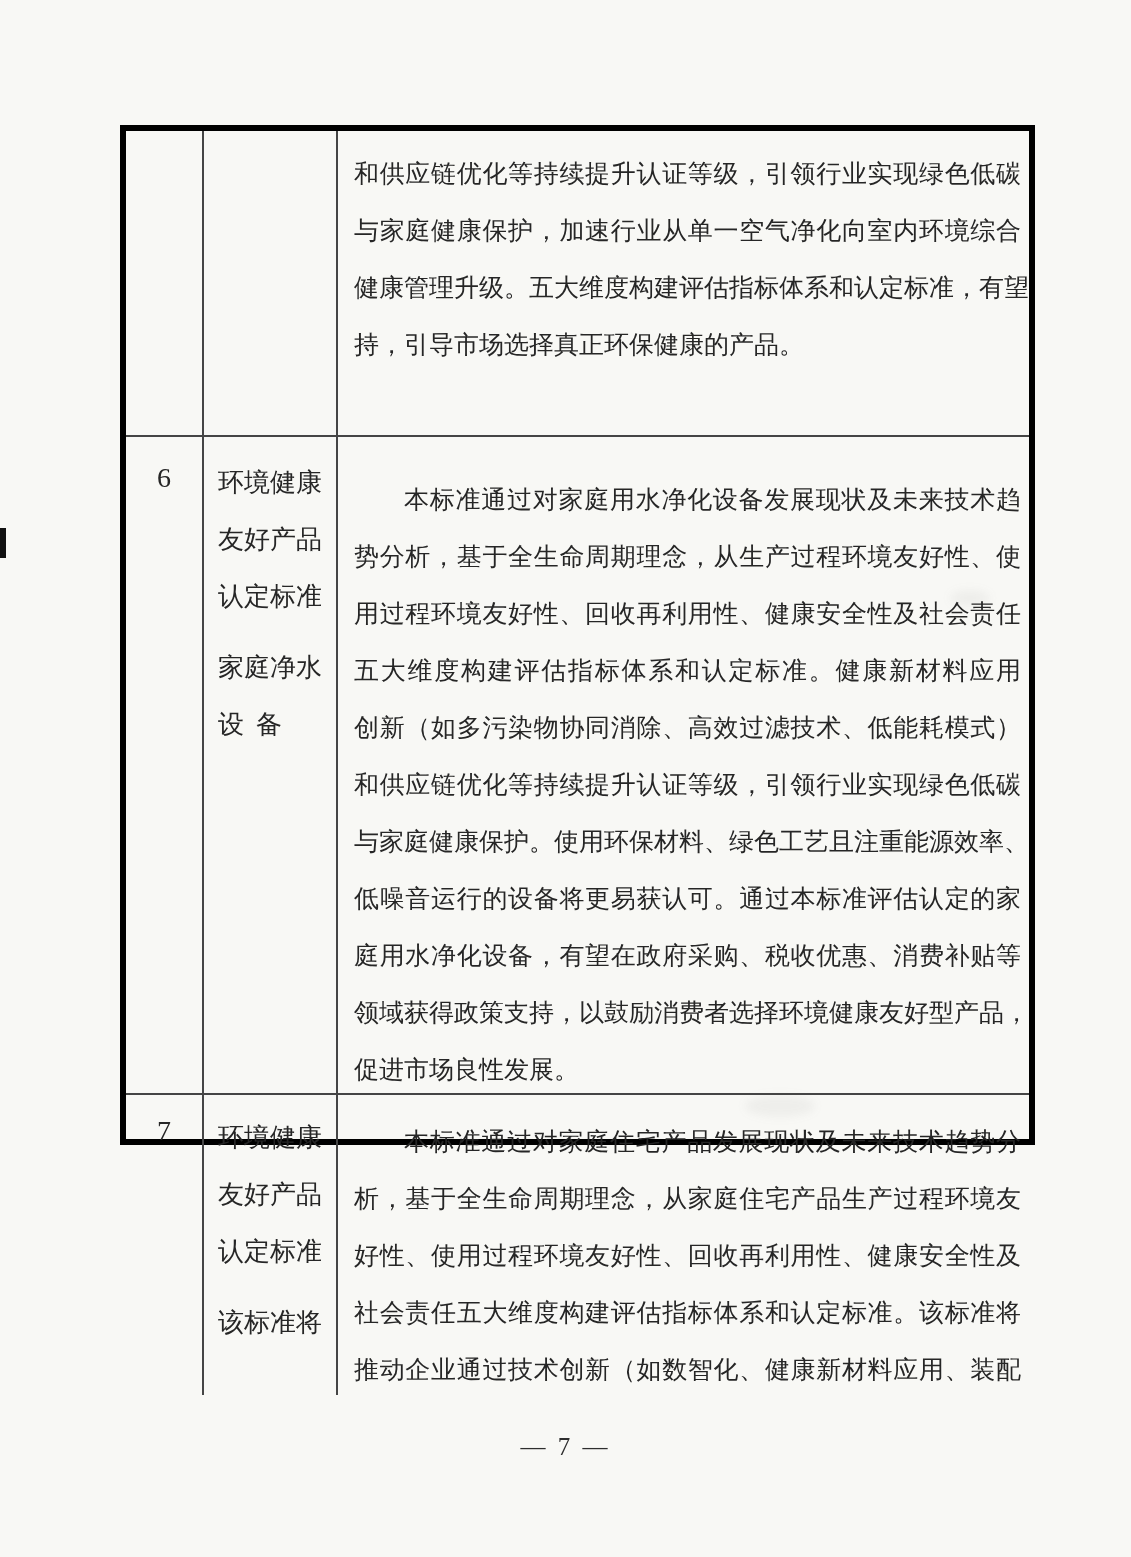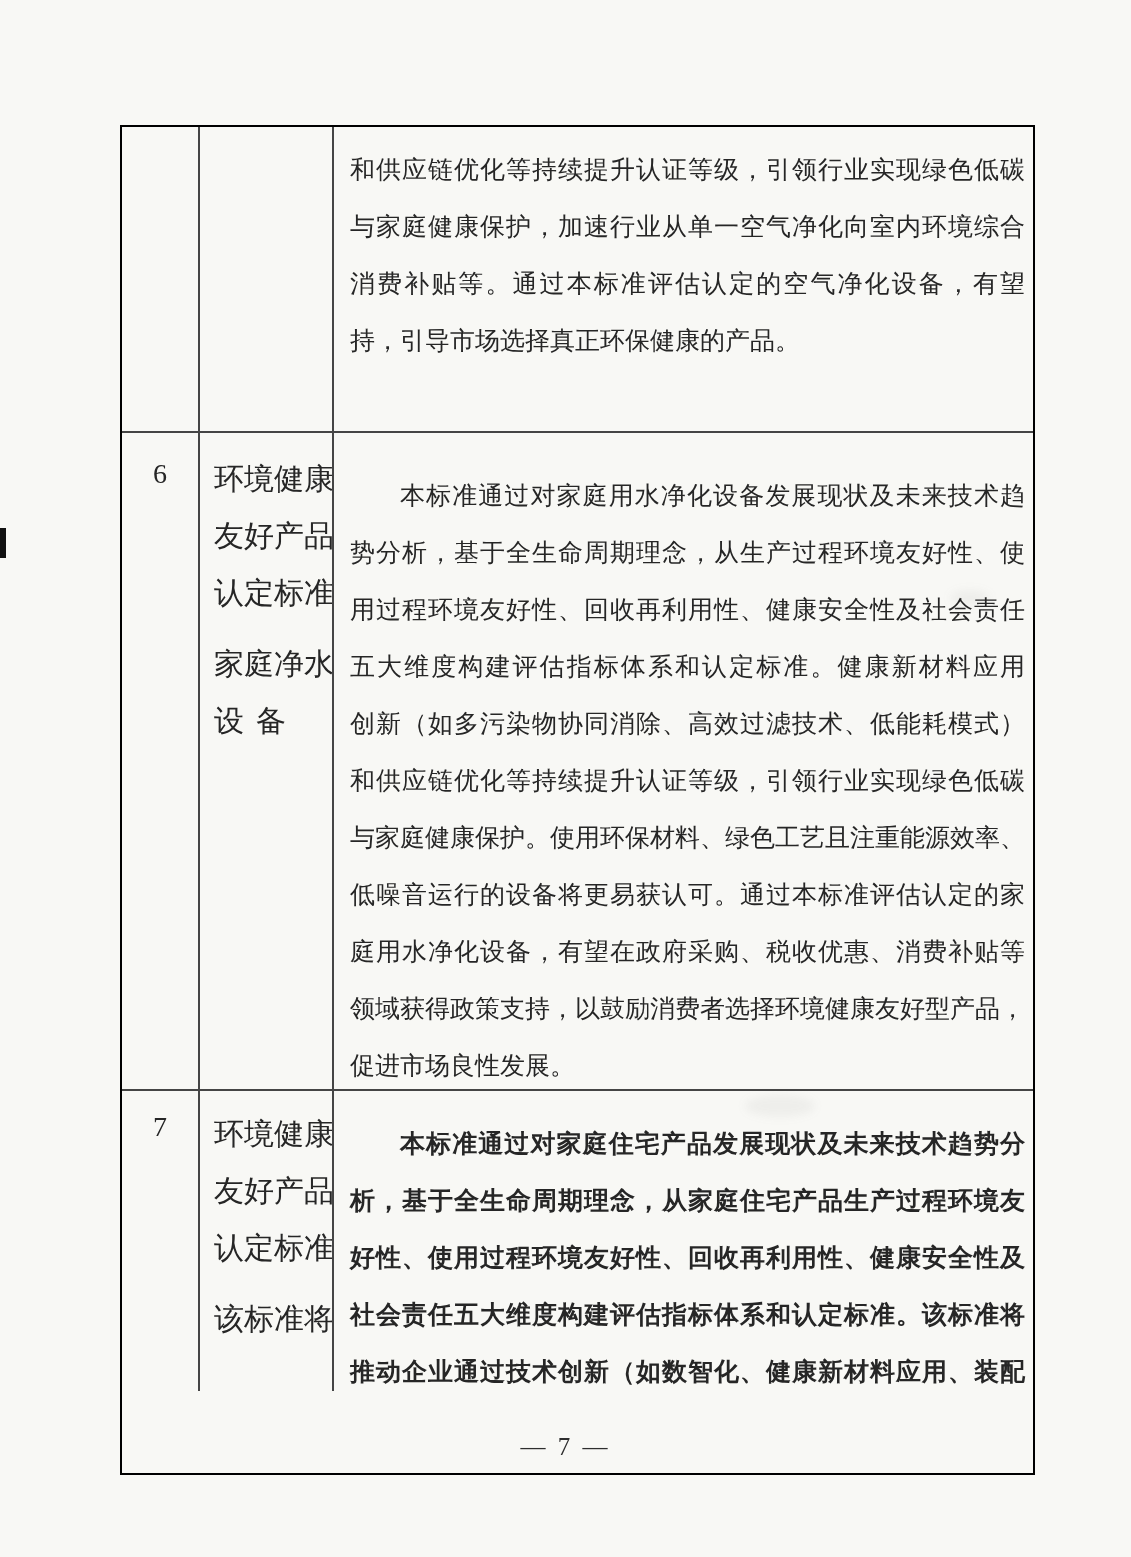--- a/index.html
+++ b/index.html
@@ -35,22 +35,22 @@
     filter: blur(4px);
   }
   .smudge.s1 { left: 745px; top: 1095px; width: 70px; height: 22px; }
   .smudge.s2 { left: 950px; top: 590px;  width: 40px; height: 16px; }
 
   .doc-table {
     position: absolute;
     left: 120px;
     top: 125px;
     width: 915px;
-    height: 1350px;
-    border: 2px solid #000000;
+    height: 1020px;
+    border: 6px solid #000000;
     box-sizing: border-box;
     background: transparent;
   }
   .trow {
     display: grid;
     grid-template-columns: 78px 134px auto;
     box-sizing: border-box;
   }
   .trow + .trow {
     border-top: 2px solid #454545;
@@ -68,21 +68,21 @@
   }
   .cell.num {
     text-align: center;
     font-size: 28px;
   }
   .r1 .cell.num { padding-top: 25px; }
   .r2 .cell.num { padding-top: 20px; }
 
   .cell.title {
     padding: 0 14px;
-    font-size: 30px;
+    font-size: 26px;
   }
   .r1 .cell.title { padding-top: 17px; }
   .r2 .cell.title { padding-top: 14px; }
   .tline {
     line-height: 57px;
     text-align: justify;
     text-align-last: justify;
     white-space: nowrap;
   }
   .tline.gap { margin-top: 14px; }
@@ -90,21 +90,21 @@
     text-align-last: left;
     letter-spacing: 12px;
   }
 
   .cell.content {
     padding: 0 8px 0 16px;
     font-size: 25px;
   }
   .r0 .cell.content { padding-top: 14px; }
   .r1 .cell.content { padding-top: 34px; }
-  .r2 .cell.content { padding-top: 24px; font-weight: bold; }
+  .r2 .cell.content { padding-top: 18px; }
   .line {
     line-height: 57px;
     text-align: justify;
     text-align-last: justify;
     white-space: nowrap;
   }
   .line.indent { text-indent: 50px; }
   .line.end { text-align-last: left; }
 
   .page-footer {
@@ -128,21 +128,21 @@
   <div class="smudge s2"></div>
 
   <div class="doc-table">
 
     <div class="trow r0">
       <div class="cell num"></div>
       <div class="cell title"></div>
       <div class="cell content">
         <div class="line">和供应链优化等持续提升认证等级，引领行业实现绿色低碳</div>
         <div class="line">与家庭健康保护，加速行业从单一空气净化向室内环境综合</div>
-        <div class="line">消费补贴等。通过本标准评估认定的空气净化设备，有望</div>
+        <div class="line">健康管理升级。五大维度构建评估指标体系和认定标准，有望</div>
         <div class="line end">持，引导市场选择真正环保健康的产品。</div>
       </div>
     </div>
 
     <div class="trow r1">
       <div class="cell num">6</div>
       <div class="cell title">
         <div class="tline">环境健康</div>
         <div class="tline">友好产品</div>
         <div class="tline">认定标准</div>

